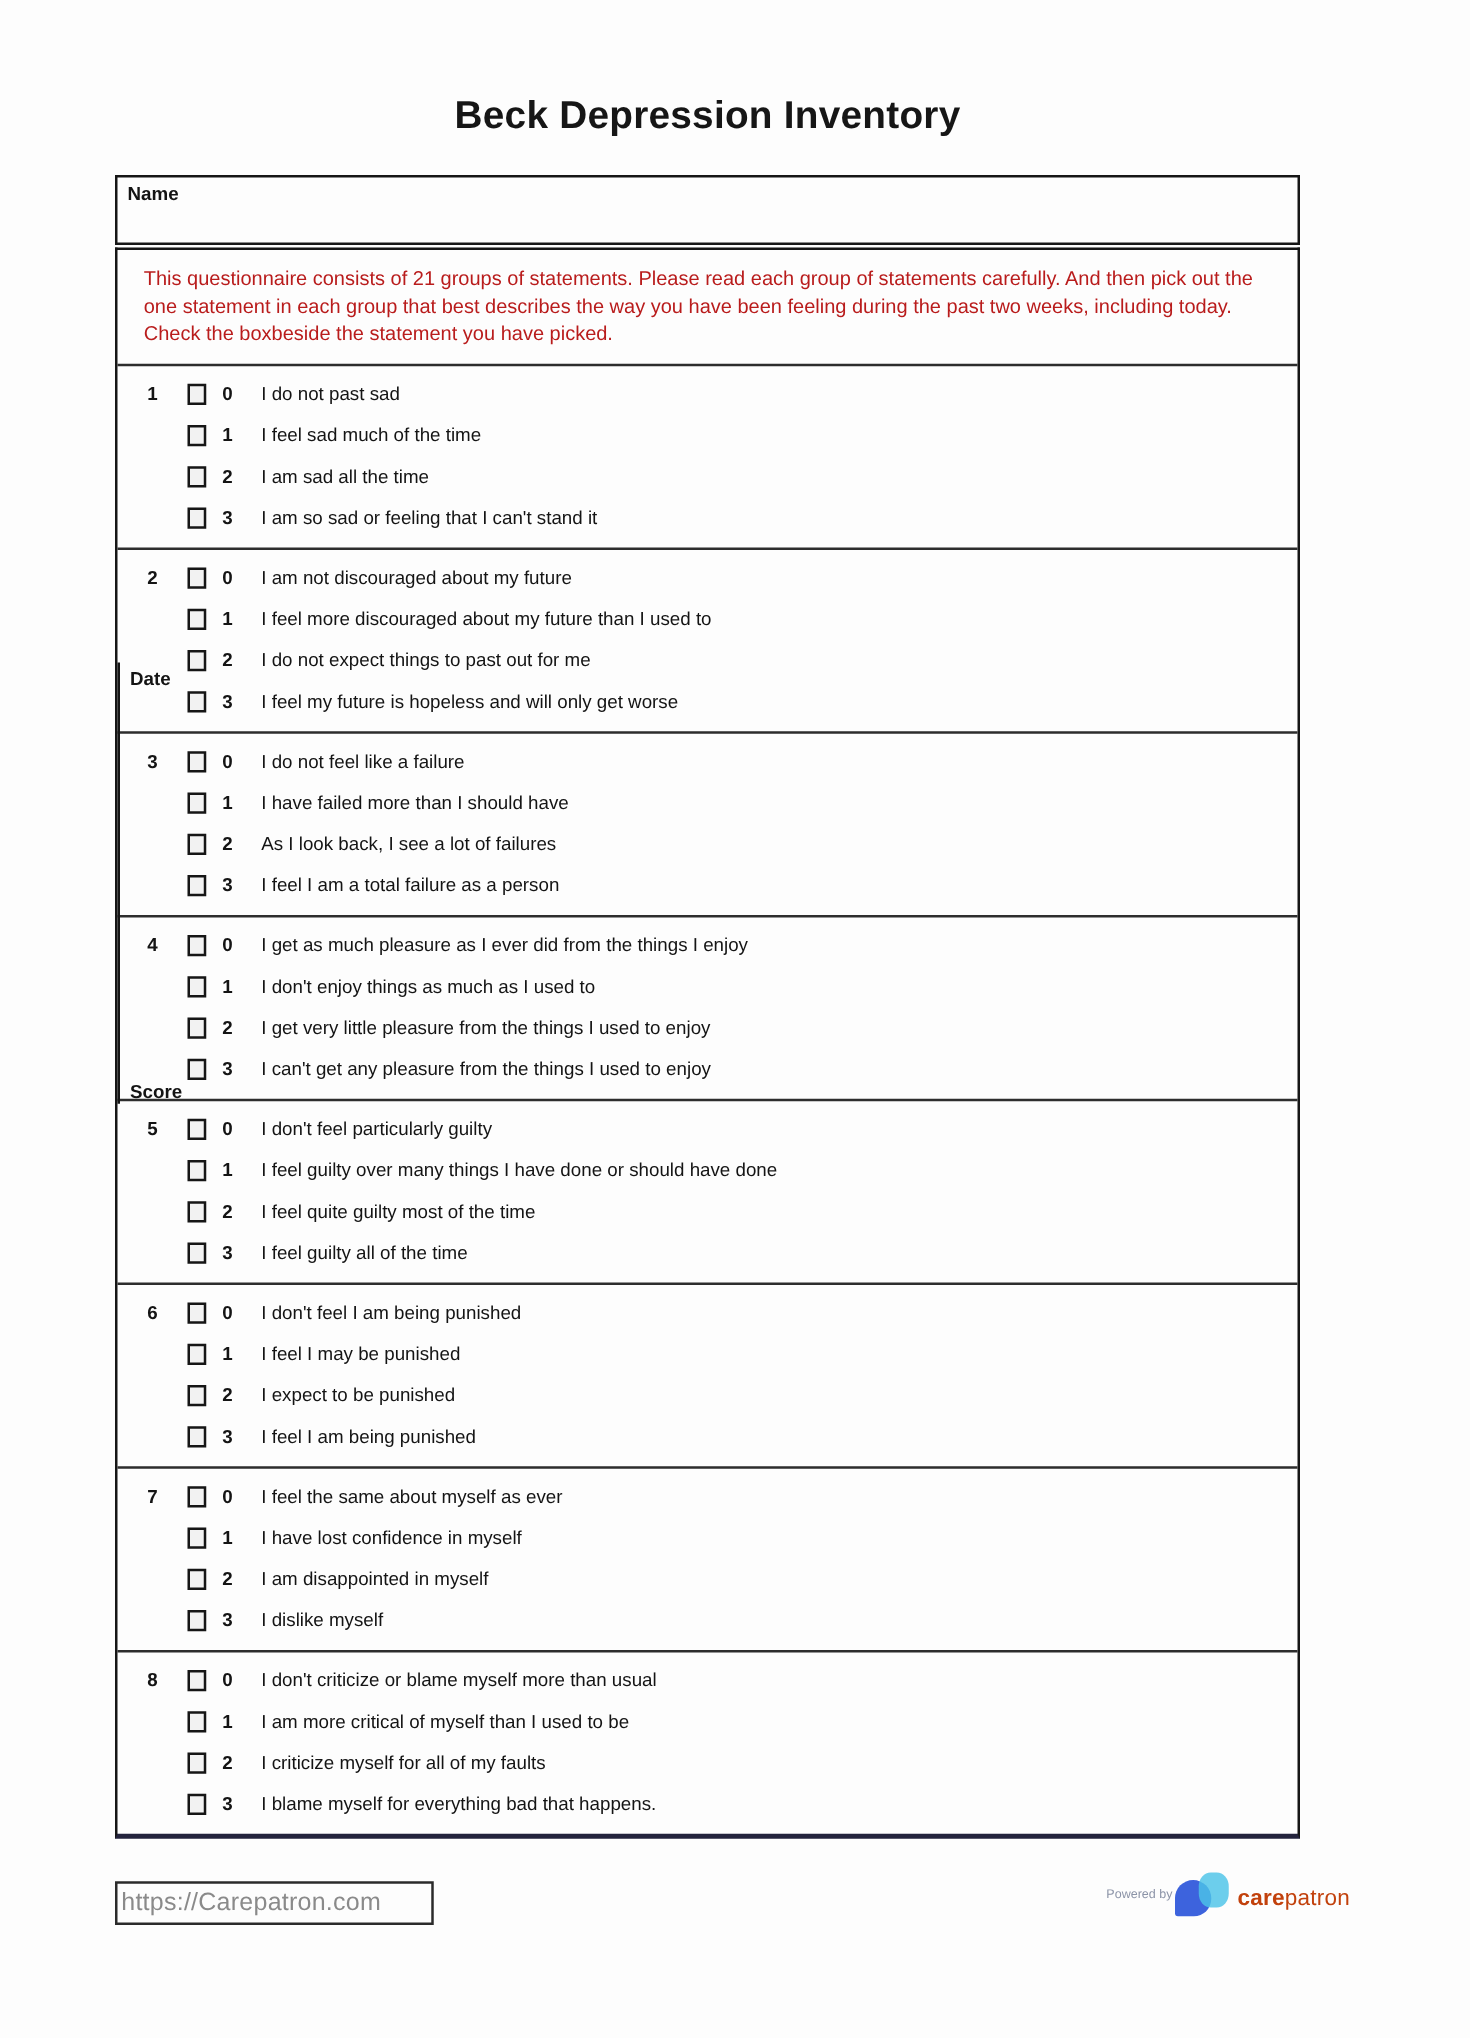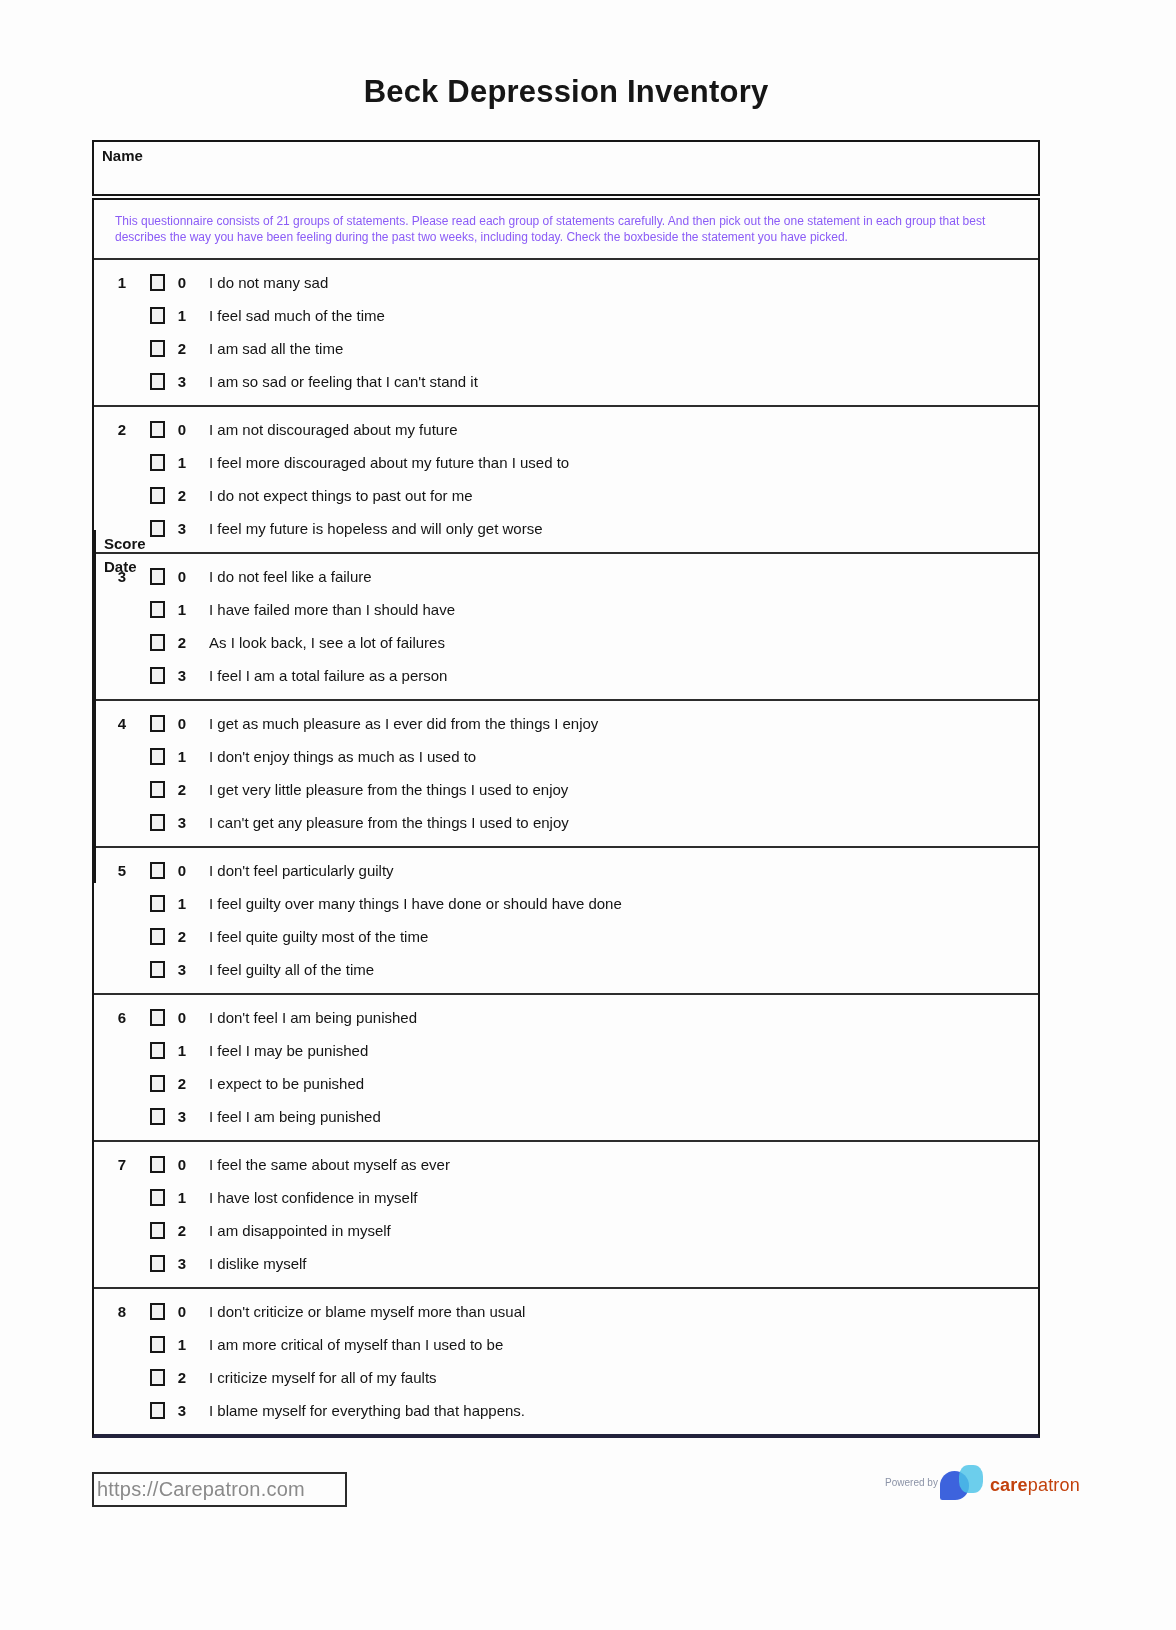--- a/index.html
+++ b/index.html
@@ -40,22 +40,22 @@
   
   .main-box {
     margin-top:2px;
     border:2px solid #161616;
     border-bottom:4px solid #23233c;
     background:#fdfdfd;
   }
   .instructions {
     margin:0;
     padding:13px 22px 12px 21px;
-    font-size:12px; line-height:1.37;
-    color:#8b5cf6;
+    font-size:16px; line-height:1.37;
+    color:#b91c1c;
   }
   .group { border-top:2px solid #2d2d2d; padding:6px 0 7px; }
   .option-row { display:flex; align-items:center; height:33px; font-size:15px; }
   .qnum   { flex:0 0 56px; text-align:center; font-weight:bold; }
   .checkbox {
     flex:0 0 11px; width:11px; height:13px;
     border:2px solid #161616; background:#f2f2f2;
   }
   .val  { flex:0 0 14px; margin-left:10px; text-align:center; font-weight:bold; }
   .stmt { margin-left:20px; white-space:nowrap; }
@@ -98,39 +98,39 @@
 <div class="page">
   <div class="content">
 
     <h1 class="title">Beck Depression Inventory</h1>
 
     <div class="header-table">
       <div class="header-cell hc-name">
         <span class="header-label">Name</span>
         <div class="header-input"></div>
       </div>
+      <div class="header-cell hc-date">
+        <span class="header-label">Date</span>
+        <div class="header-input"></div>
+      </div>
       <div class="header-cell hc-score">
         <span class="header-label">Score</span>
         <div class="header-input"></div>
       </div>
-      <div class="header-cell hc-date">
-        <span class="header-label">Date</span>
-        <div class="header-input"></div>
-      </div>
     </div>
 
     <div class="main-box">
       <p class="instructions">This questionnaire consists of 21 groups of statements. Please read each group of statements carefully. And then pick out the one statement in each group that best describes the way you have been feeling during the past two weeks, including today. Check the boxbeside the statement you have picked.</p>
       <div id="groups">
           <div class="group">
             <div class="option-row">
               <span class="qnum">1</span>
               <span class="checkbox"></span>
               <span class="val">0</span>
-              <span class="stmt">I do not many sad</span>
+              <span class="stmt">I do not past sad</span>
             </div>
             <div class="option-row">
               <span class="qnum"></span>
               <span class="checkbox"></span>
               <span class="val">1</span>
               <span class="stmt">I feel sad much of the time</span>
             </div>
             <div class="option-row">
               <span class="qnum"></span>
               <span class="checkbox"></span>

